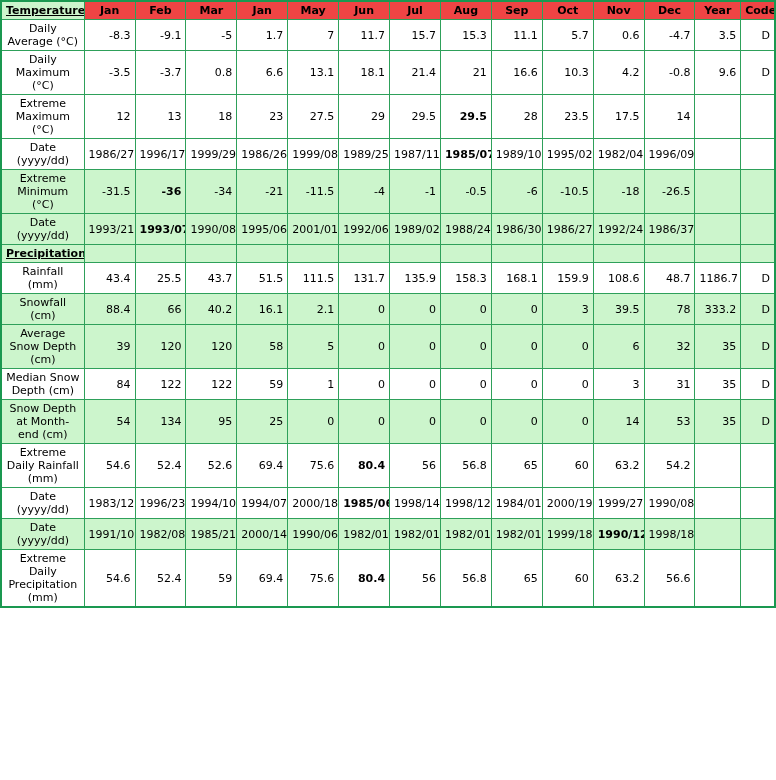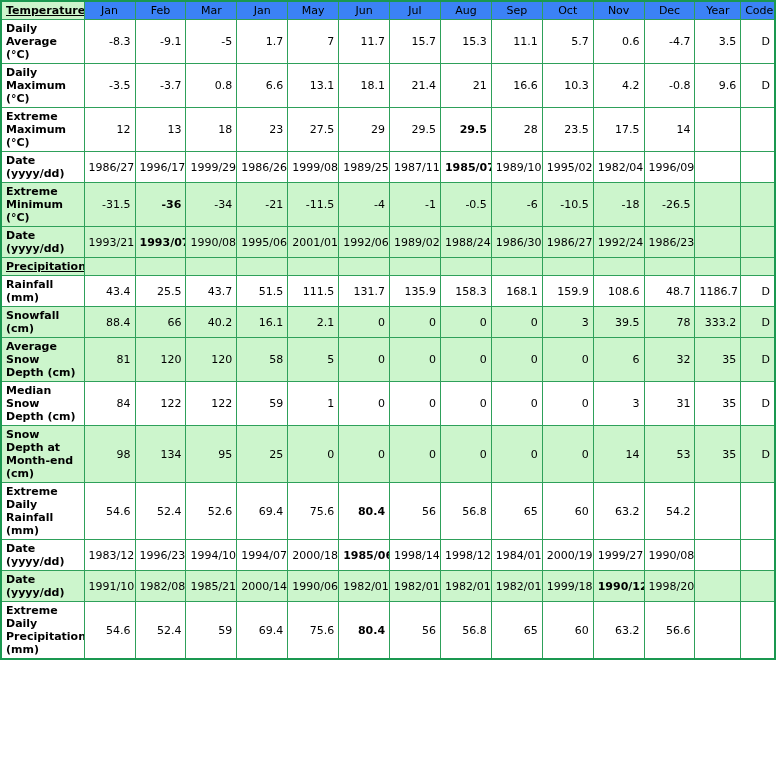--- a/index.html
+++ b/index.html
@@ -27,43 +27,43 @@
     color: #000000;
     overflow: hidden;
   }
   
   tr.band-white td { background: #ffffff; }
   tr.band-green td { background: #ccf5cc; }
 
   
   td.rowlabel {
     width: 80px;
-    font-weight: bold;
+    font-weight: normal;
     color: #0000cc;
-    text-align: left;
+    text-align: center;
     padding-left: 3px;
     padding-right: 2px;
   }
   
   td.section {
     font-weight: bold;
     color: #800040;
     text-decoration: underline;
     text-align: left;
     padding-left: 3px;
     background: #ccf5cc;
   }
   td.section-fill { background: #ccf5cc; }
 
   
   td.monthhdr {
-    font-weight: normal;
+    font-weight: bold;
     color: #0000cc;
     text-align: center;
-    background: #3b82f6;
+    background: #ef4444;
   }
   
   td.val {
     text-align: right;
     padding-right: 4px;
     white-space: nowrap;
   }
   td.val.bold { font-weight: bold; }
   td.code {
     text-align: right;
@@ -205,21 +205,21 @@
         <td class="val bold">1993/07</td>
         <td class="val">1990/08</td>
         <td class="val">1995/06</td>
         <td class="val">2001/01</td>
         <td class="val">1992/06+</td>
         <td class="val">1989/02+</td>
         <td class="val">1988/24+</td>
         <td class="val">1986/30</td>
         <td class="val">1986/27</td>
         <td class="val">1992/24</td>
-        <td class="val">1986/23</td>
+        <td class="val">1986/37</td>
         <td class="val"></td>
         <td class="code"></td>
       </tr>
       <tr>
         <td class="section">Precipitation:</td>
         <td class="section-fill"></td>
         <td class="section-fill"></td>
         <td class="section-fill"></td>
         <td class="section-fill"></td>
         <td class="section-fill"></td>
@@ -262,21 +262,21 @@
         <td class="val">0</td>
         <td class="val">0</td>
         <td class="val">3</td>
         <td class="val">39.5</td>
         <td class="val">78</td>
         <td class="val">333.2</td>
         <td class="code">D</td>
       </tr>
       <tr class="band-green">
         <td class="rowlabel">Average Snow Depth (cm)</td>
-        <td class="val">81</td>
+        <td class="val">39</td>
         <td class="val">120</td>
         <td class="val">120</td>
         <td class="val">58</td>
         <td class="val">5</td>
         <td class="val">0</td>
         <td class="val">0</td>
         <td class="val">0</td>
         <td class="val">0</td>
         <td class="val">0</td>
         <td class="val">6</td>
@@ -296,21 +296,21 @@
         <td class="val">0</td>
         <td class="val">0</td>
         <td class="val">0</td>
         <td class="val">3</td>
         <td class="val">31</td>
         <td class="val">35</td>
         <td class="code">D</td>
       </tr>
       <tr class="band-green">
         <td class="rowlabel">Snow Depth at Month-end (cm)</td>
-        <td class="val">98</td>
+        <td class="val">54</td>
         <td class="val">134</td>
         <td class="val">95</td>
         <td class="val">25</td>
         <td class="val">0</td>
         <td class="val">0</td>
         <td class="val">0</td>
         <td class="val">0</td>
         <td class="val">0</td>
         <td class="val">0</td>
         <td class="val">14</td>
@@ -358,21 +358,21 @@
         <td class="val">1982/08</td>
         <td class="val">1985/21</td>
         <td class="val">2000/14</td>
         <td class="val">1990/06</td>
         <td class="val">1982/01+</td>
         <td class="val">1982/01+</td>
         <td class="val">1982/01+</td>
         <td class="val">1982/01+</td>
         <td class="val">1999/18</td>
         <td class="val bold">1990/12</td>
-        <td class="val">1998/20</td>
+        <td class="val">1998/18</td>
         <td class="val"></td>
         <td class="code"></td>
       </tr>
       <tr class="band-white">
         <td class="rowlabel">Extreme Daily Precipitation (mm)</td>
         <td class="val">54.6</td>
         <td class="val">52.4</td>
         <td class="val">59</td>
         <td class="val">69.4</td>
         <td class="val">75.6</td>

